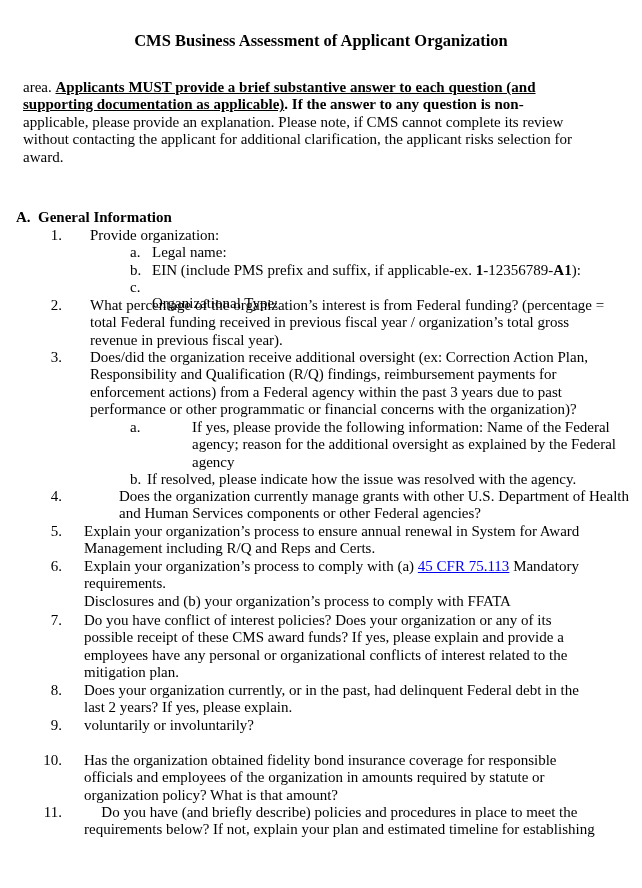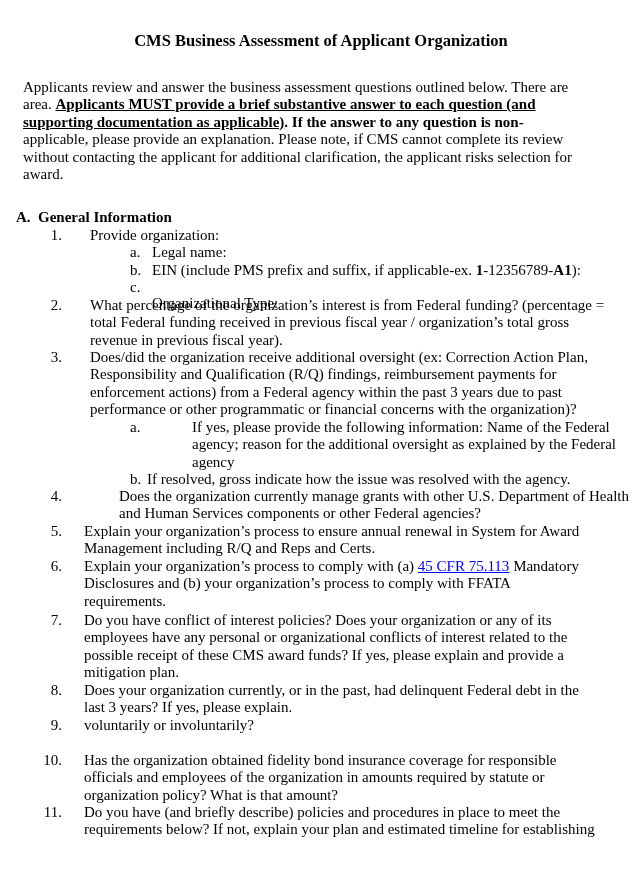--- a/index.html
+++ b/index.html
@@ -32,21 +32,20 @@
     .line { display: block; white-space: nowrap; }
   </style>
 </head>
 <body>
 
 <div class="page">
 
   <div class="title">CMS Business Assessment of Applicant Organization</div>
 
   <div class="intro">
-    <span class="line">Applicants review and answer the business assessment questions outlined below.  There are</span>
     <span class="line"><span>area.  </span><span class="u">Applicants MUST provide a brief substantive answer to each question (and</span></span>
     <span class="line"><span class="u">supporting documentation as applicable)</span><b>.  If the answer to any question is non-</b></span>
     <span class="line">applicable, please provide an explanation. Please note, if CMS cannot complete its review</span>
     <span class="line">without contacting the applicant for additional clarification, the applicant risks selection for</span>
     <span class="line">award.</span>
   </div>
 
   <div class="section-head">
     <span class="letter">A.</span><span>General Information</span>
   </div>
@@ -90,21 +89,21 @@
     <span class="let">a.</span>
     <span class="stxt" style="left:17px;margin-left:45px;">
       <span class="line">If yes, please provide the following information: Name of the Federal</span>
       <span class="line">agency; reason for the additional oversight as explained by the Federal</span>
       <span class="line">agency</span>
     </span>
   </div>
   <div class="sub" style="left:130px; top:471px;">
     <span class="let">b.</span>
     <span class="stxt" style="left:17px;">
-      <span class="line">If resolved, gross indicate how the issue was resolved with the agency.</span>
+      <span class="line">If resolved, please indicate how the issue was resolved with the agency.</span>
     </span>
   </div>
 
   <div class="q" style="top:488px;">
     <span class="num">4.</span>
     <span class="txt" style="left:84px;margin-left:35px;">
       <span class="line">Does the organization currently manage grants with other U.S. Department of Health</span>
       <span class="line">and Human Services components or other Federal agencies?</span>
     </span>
   </div>
@@ -114,40 +113,40 @@
     <span class="txt" style="left:84px;">
       <span class="line">Explain your organization’s process to ensure annual renewal in System for Award</span>
       <span class="line">Management including R/Q and Reps and Certs.</span>
     </span>
   </div>
 
   <div class="q" style="top:558px;">
     <span class="num">6.</span>
     <span class="txt" style="left:84px;">
       <span class="line"><span>Explain your organization’s process to comply with (a) </span><a class="link">45 CFR 75.113</a><span> Mandatory</span></span>
+      <span class="line">requirements.</span>
       <span class="line">Disclosures and (b) your organization’s process to comply with FFATA</span>
-      <span class="line">requirements.</span>
     </span>
   </div>
 
   <div class="q" style="top:612px;">
     <span class="num">7.</span>
     <span class="txt" style="left:84px;">
       <span class="line">Do you have conflict of interest policies? Does your organization or any of its</span>
+      <span class="line">possible receipt of these CMS award funds? If yes, please explain and provide a</span>
       <span class="line">employees have any personal or organizational conflicts of interest related to the</span>
-      <span class="line">possible receipt of these CMS award funds? If yes, please explain and provide a</span>
       <span class="line">mitigation plan.</span>
     </span>
   </div>
 
   <div class="q" style="top:682px;">
     <span class="num">8.</span>
     <span class="txt" style="left:84px;">
       <span class="line">Does your organization currently, or in the past, had delinquent Federal debt in the</span>
-      <span class="line">last 3 years? If yes, please explain.</span>
+      <span class="line">last 2 years? If yes, please explain.</span>
     </span>
   </div>
 
   <div class="q" style="top:717px;">
     <span class="num">9.</span>
     <span class="txt" style="left:84px;">
       <span class="line">voluntarily or involuntarily?</span>
     </span>
   </div>
 
@@ -155,19 +154,19 @@
     <span class="num">10.</span>
     <span class="txt" style="left:84px;">
       <span class="line">Has the organization obtained fidelity bond insurance coverage for  responsible</span>
       <span class="line">officials and employees of the organization in amounts  required by statute or</span>
       <span class="line">organization policy? What is that amount?</span>
     </span>
   </div>
 
   <div class="q" style="top:804px;">
     <span class="num">11.</span>
-    <span class="txt" style="left:84px;">
+    <span class="txt" style="left:84px;text-align:center;">
       <span class="line">Do you have (and briefly describe) policies and procedures in place to meet the</span>
       <span class="line">requirements below?  If not, explain your plan and estimated timeline for establishing</span>
     </span>
   </div>
 
 </div>
 
 </body></html>

